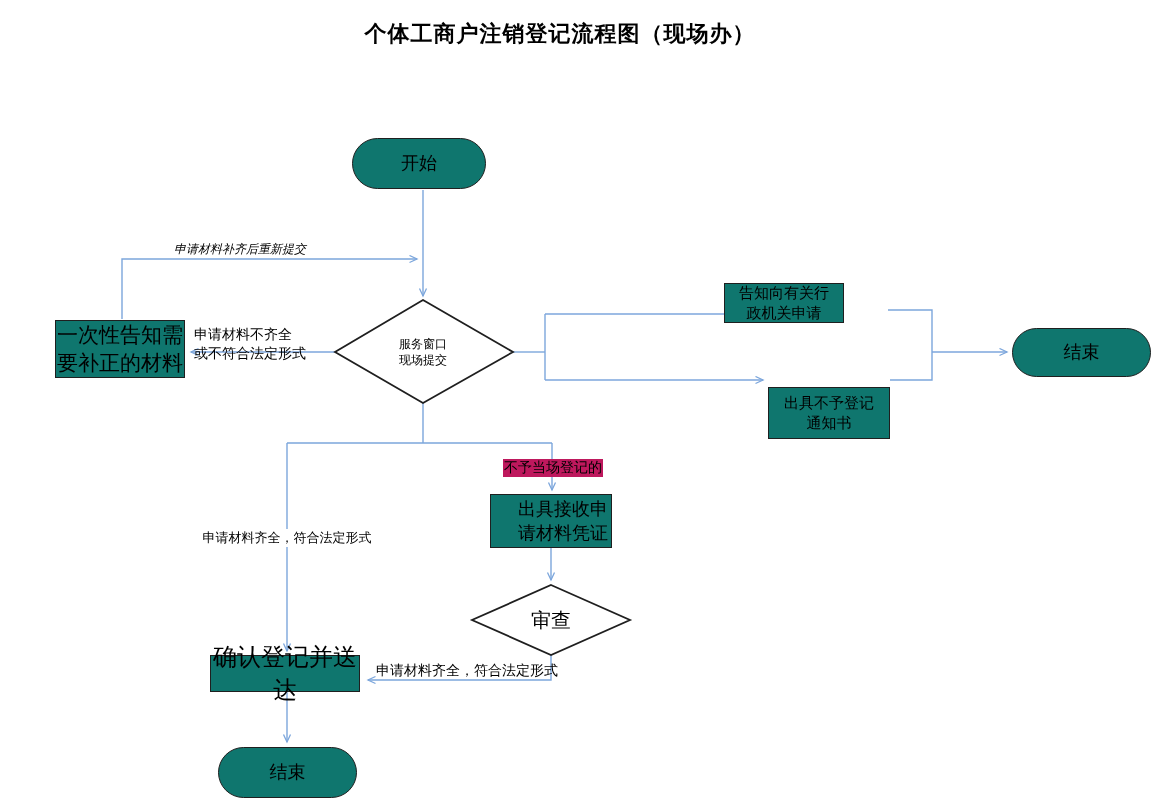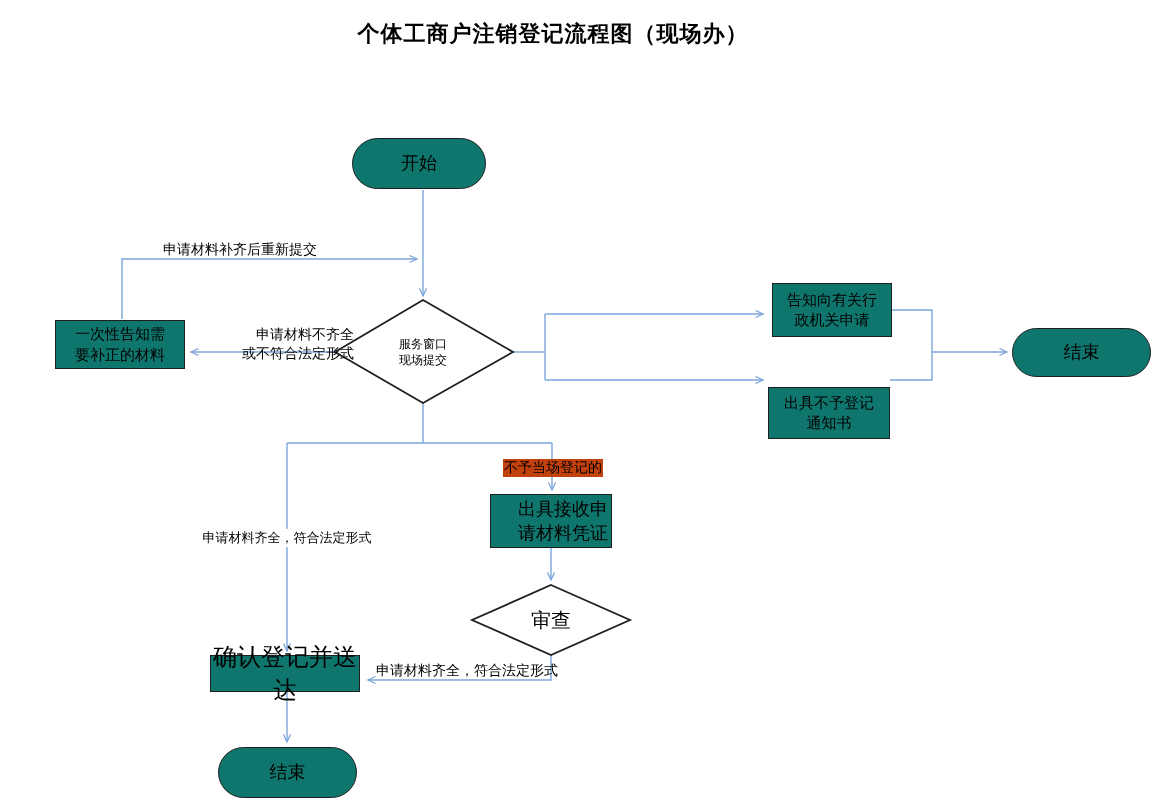--- a/index.html
+++ b/index.html
@@ -23,20 +23,21 @@
     background:#0f766e;line-height:1.35;
   }
   .rect{border:1.8px solid var(--border);}
   .oval{border:1.8px solid var(--border);}
   .dtext{background:transparent;}
   .lbl{position:absolute;white-space:pre-line;font-size:14px;}
   .title{
     position:absolute;left:0;top:19px;width:1106px;text-align:center;
     font-size:22px;font-weight:bold;letter-spacing:1px;
     font-family:"DejaVu Serif",serif;
+    padding-left:7px;
   }
 </style>
 </head>
 <body>
 
 <div class="canvas">
 
   <svg class="flow-svg" width="1160" height="808" viewBox="0 0 1160 808">
     <defs>
       <marker id="arrow" markerUnits="userSpaceOnUse" markerWidth="12" markerHeight="12" refX="8.5" refY="4.5" orient="auto">
@@ -64,46 +65,46 @@
     <polygon class="shape" points="551,585 630,620 551,655 472,620"></polygon>
   </svg>
 
   <div class="title">个体工商户注销登记流程图（现场办）</div>
 
   <div class="node oval" style="left:352px;top:138px;width:134px;height:51px;border-radius:26px;font-size:18px;">开始</div>
 
   <div class="node dtext" style="left:353px;top:321px;width:140px;height:62px;font-size:12px;">服务窗口
 现场提交</div>
 
-  <div class="node rect" style="left:55px;top:320px;width:130px;height:49px;font-size:15px;">一次性告知需
+  <div class="node rect" style="left:55px;top:320px;width:130px;height:58px;font-size:21px;">一次性告知需
 要补正的材料</div>
 
-  <div class="node rect" style="left:772px;top:283px;width:120px;height:54px;font-size:15px;">告知向有关行
+  <div class="node rect" style="left:724px;top:283px;width:120px;height:40px;font-size:15px;">告知向有关行
 政机关申请</div>
 
   <div class="node rect" style="left:768px;top:355px;width:122px;height:52px;font-size:15px;margin-top:32px;">出具不予登记
 通知书</div>
 
   <div class="node oval" style="left:1012px;top:328px;width:139px;height:49px;border-radius:25px;font-size:18px;">结束</div>
 
   <div class="node rect" style="left:490px;top:494px;width:122px;height:54px;font-size:18px;padding-left:24px;">出具接收申
 请材料凭证</div>
 
   <div class="node dtext" style="left:501px;top:606px;width:100px;height:28px;font-size:20px;">审查</div>
 
   <div class="node rect" style="left:210px;top:655px;width:150px;height:37px;font-size:24px;">确认登记并送达</div>
 
   <div class="node oval" style="left:218px;top:747px;width:139px;height:51px;border-radius:26px;font-size:18px;">结束</div>
 
-  <div class="lbl" style="left:140px;top:241px;width:200px;text-align:center;font-size:14px;">申请材料补齐后重新提交</div>
+  <div class="lbl" style="left:140px;top:241px;width:200px;text-align:center;font-size:12px;font-style:italic;">申请材料补齐后重新提交</div>
 
-  <div class="lbl" style="left:194px;top:325px;width:160px;text-align:right;line-height:19px;">申请材料不齐全
+  <div class="lbl" style="left:194px;top:325px;width:160px;text-align:left;line-height:19px;">申请材料不齐全
 或不符合法定形式</div>
 
 
 
-  <div class="lbl" style="left:503px;top:459px;width:100px;text-align:center;background:#c2410c;">不予当场登记的</div>
+  <div class="lbl" style="left:503px;top:459px;width:100px;text-align:center;background:#be185d;">不予当场登记的</div>
 
   <div class="lbl" style="left:199px;top:529px;width:176px;text-align:center;background:#fff;font-size:13px;">申请材料齐全，符合法定形式</div>
 
   <div class="lbl" style="left:376px;top:662px;">申请材料齐全，符合法定形式</div>
 
 </div>
 
 </body></html>

